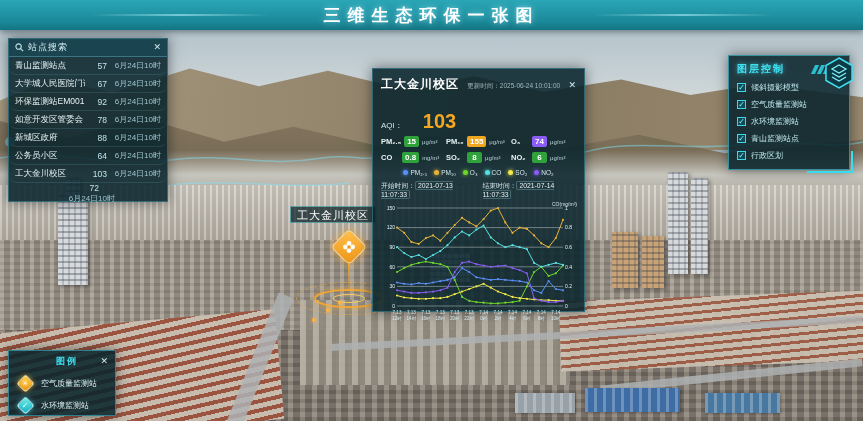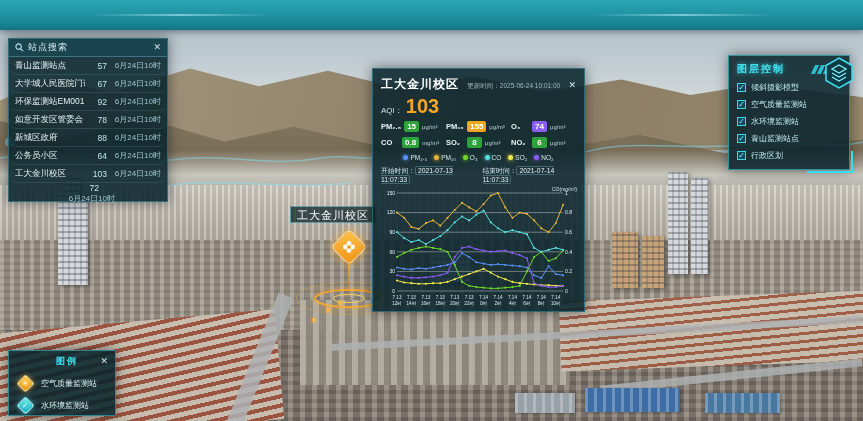--- a/index.html
+++ b/index.html
@@ -93,21 +93,21 @@
   .lrow:last-child { border-bottom:none;flex-direction:column; }
   .lname { flex:1; color:#e6f1f3; white-space:nowrap; overflow:hidden; }
   .lval { width:22px; color:#bfe3ea; text-align:right; }
   .ltime { width:54px; color:#9fc6cf; text-align:right; font-size:8px; }
 
   
   #station-panel { left:372px; top:68px; width:213px; height:244px; padding:7px 8px 5px; }
   .sp-head { display:flex; align-items:baseline; gap:6px; }
   .sp-title { font-size:12px; font-weight:bold; color:#fff; letter-spacing:1px; }
   .sp-update { margin-left:auto; font-size:6.5px; color:#9fb9c0; }
-  .sp-aqi { display:flex; align-items:baseline; gap:3px; margin-top:3px; }
+  .sp-aqi { display:flex; align-items:baseline; gap:20px; margin-top:18px; }
   .aqi-label { font-size:8px; color:#cfe3e8; }
   .aqi-value { font-size:20px; font-weight:bold; color:#f5a623; line-height:1; }
   .metrics { display:grid; grid-template-columns:1fr 1fr 1fr; row-gap:5px; margin-top:5px; }
   .metric { display:flex; align-items:center; gap:3px; }
   .mlabel { font-size:7.5px; font-weight:bold; color:#e8f3f5; min-width:18px; }
   .mbadge { font-size:8px; font-weight:bold; color:#fff; padding:1px 3px; border-radius:2px; min-width:15px; text-align:center; }
   .munit { font-size:6px; color:#b9d4da; }
   .legend-row { display:flex; justify-content:center; gap:7px; margin-top:6px; }
   .lg-item { display:flex; align-items:center; gap:2px; }
   .lg-dot { width:5px; height:5px; border-radius:50%; }
@@ -197,20 +197,21 @@
       <circle cx="8" cy="4.4" r="2.4" fill="#fff"></circle>
         <circle cx="11.6" cy="8" r="2.4" fill="#fff"></circle>
       <circle cx="8" cy="11.6" r="2.4" fill="#fff"></circle>
         <circle cx="4.4" cy="8" r="2.4" fill="#fff"></circle>
       <circle cx="8" cy="8" r="1.6" fill="#ef9415"></circle>
     </svg>
   </div>
 
   <div id="top-bar">
     <div class="wing l"></div>
+    <div class="main-title">三维生态环保一张图</div>
     <div class="wing r"></div>
   </div>
 
   <div id="left-panel" class="panel">
     <div class="lp-head">
       <svg width="9" height="9" viewBox="0 0 10 10">
         <circle cx="4" cy="4" r="3" fill="none" stroke="#bfe6ee" stroke-width="1.2"></circle>
         <line x1="6.2" y1="6.2" x2="9" y2="9" stroke="#bfe6ee" stroke-width="1.2"></line>
       </svg>
       <span class="lp-title">站点搜索</span>

